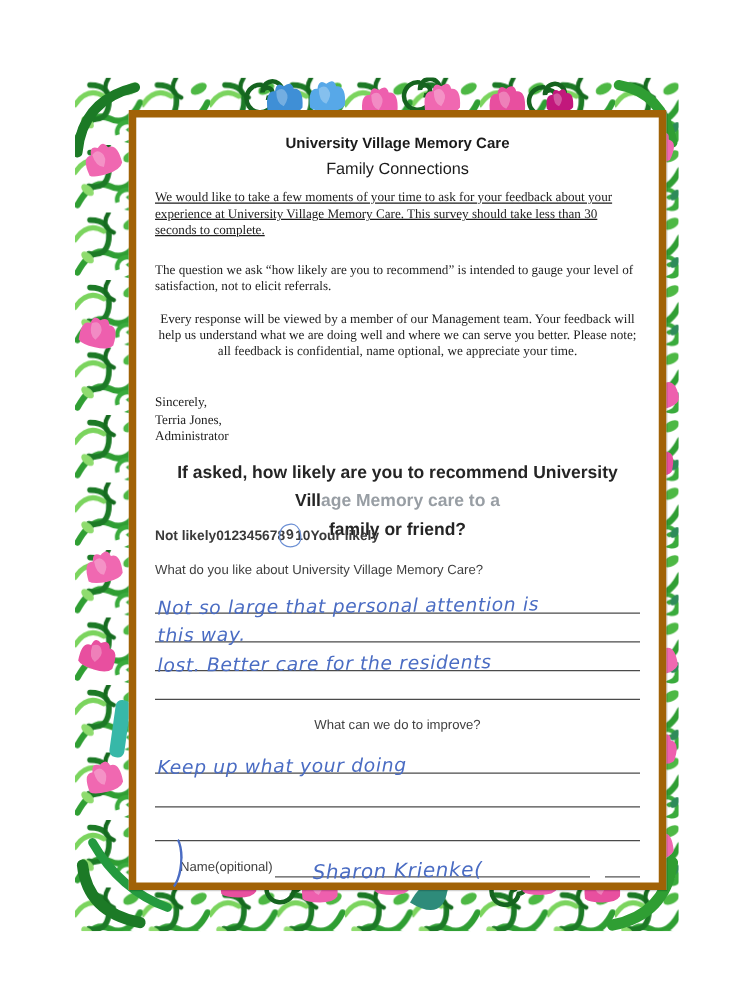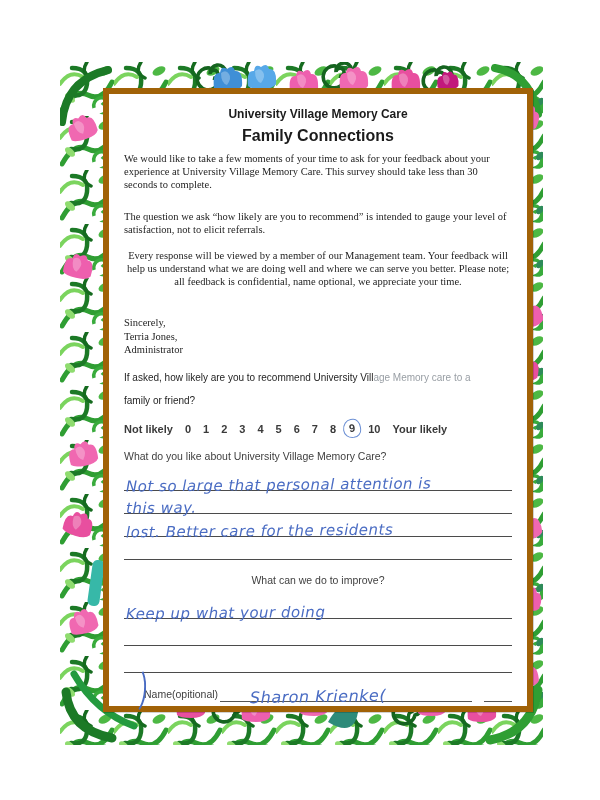--- a/index.html
+++ b/index.html
@@ -10,28 +10,28 @@
   .stage{position:absolute;inset:0;}
   .border-art{position:absolute;left:60px;top:62px;}
   
   .paper{
     position:absolute;left:103px;top:88px;width:418px;height:612px;
     background:#ffffff;border:6px solid #a16207;box-shadow:1px 1px 0 rgba(0,0,0,.18);
     z-index:5;
   }
   .paper > div, .paper > p{position:absolute;left:15px;right:15px;margin:0;}
   .t1{top:13px;text-align:center;font-weight:bold;font-size:12px;color:#1b1b1b;}
-  .t2{top:33px;text-align:center;font-weight:bold;font-size:16px;color:#1b1b1b;}
+  .t2{top:33px;text-align:center;font-weight:normal;font-size:13px;color:#1b1b1b;}
   .serif{font-family:"Liberation Serif",serif;font-size:10.5px;line-height:13px;color:#1d1d1d;}
-  .p1{top:58px;} .p2{top:116px;} .p3{top:155px;text-align:center;}
+  .p1{top:58px;text-decoration:underline;} .p2{top:116px;} .p3{top:155px;text-align:center;}
   .sincerely{top:222px;}
   .sig{top:236px;}
-  .question{top:272px;font-weight:normal;font-size:10px;line-height:23px;color:#252525;}
+  .question{top:272px;font-weight:bold;font-size:14px;line-height:23px;color:#252525;text-align:center;}
   .question .faded{color:#989ea4;}
-  .scale-row{top:328px;display:flex;align-items:center;gap:12px;font-size:11px;color:#3a3a3a;font-weight:bold;}
+  .scale-row{top:328px;display:flex;align-items:center;gap:0;font-size:11px;color:#3a3a3a;font-weight:bold;}
   .scale-row .endlbl{font-weight:bold;color:#3a3a3a;}
   .scale-row .num{display:inline-block;}
   .circled{
     border:1.6px solid #6b8fd4;border-radius:55% 45% 50% 60% / 62% 55% 45% 52%;
     padding:2px 5px 3px;margin:-3px -5px;transform:rotate(-7deg);
   }
   .qlabel{font-size:10.5px;color:#3f3f3f;}
   .like-label{top:356px;}
   .like-lines{top:374px;}
   .improve-label{top:480px;text-align:center;}

